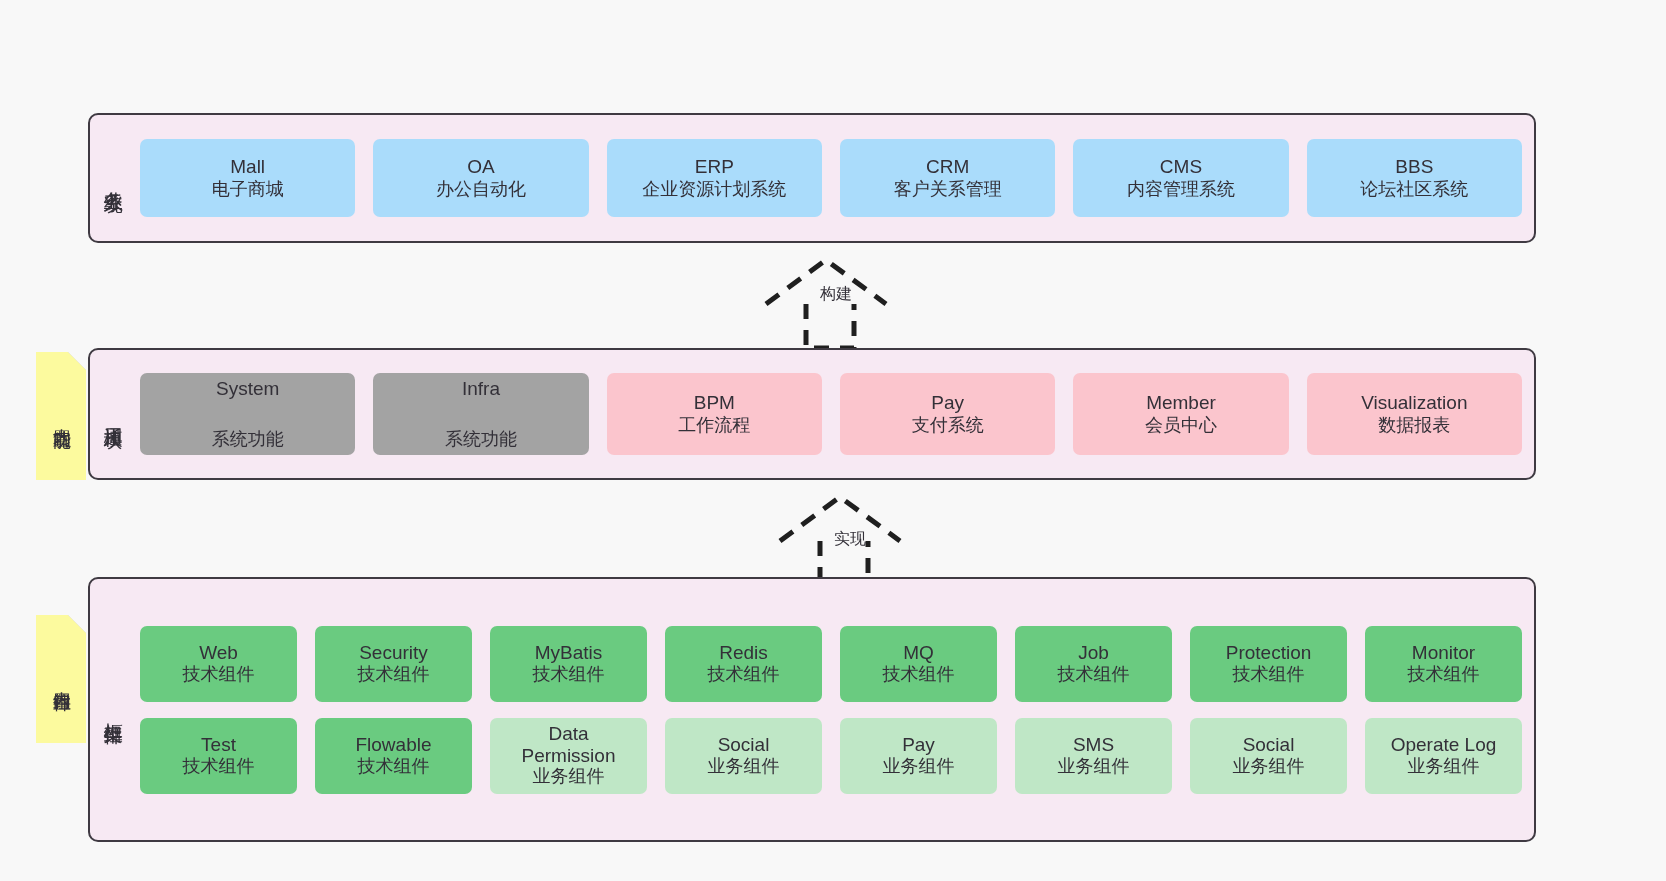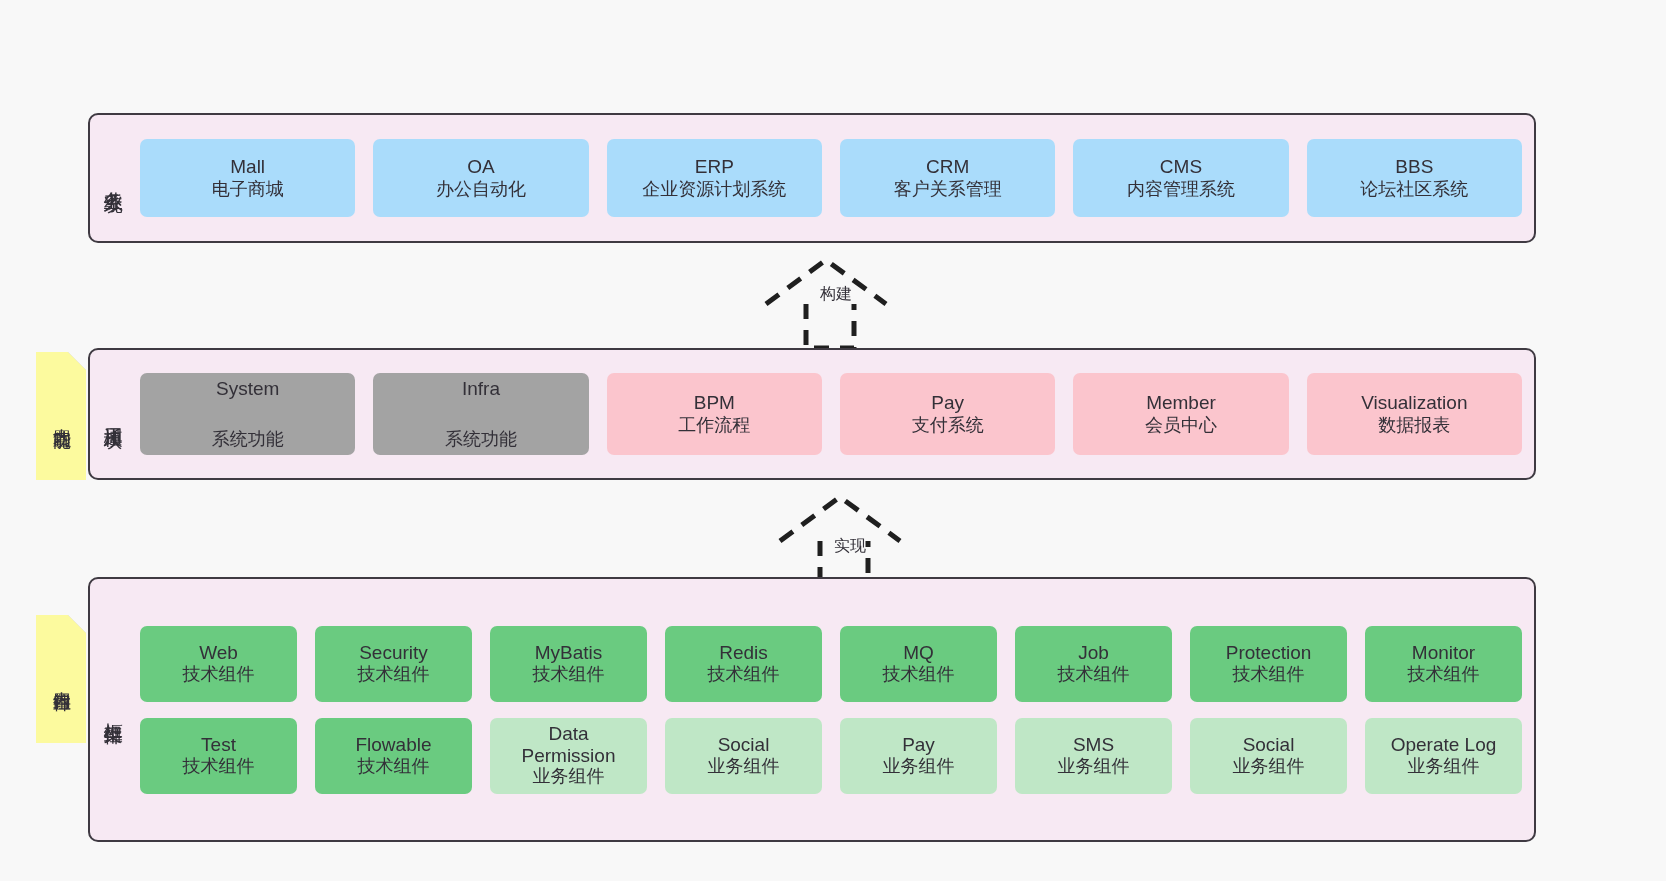--- a/index.html
+++ b/index.html
@@ -205,21 +205,21 @@
         </div>
       </div>
     </div>
   </div>
 
   <div class="connector" style="left:772px; top:495px; width:160px; height:92px;">
     <svg width="160" height="92" viewBox="0 0 160 92">
       <path d="M8 46 L68 2 L128 46" fill="none" stroke="#1f1f1f" stroke-width="5" stroke-dasharray="16 11" stroke-linecap="butt"></path>
       <path d="M48 46 L48 90 L96 90 L96 46" fill="none" stroke="#1f1f1f" stroke-width="5" stroke-dasharray="15 11" stroke-linecap="butt"></path>
     </svg>
-    <div class="connector-label" style="left:62px; top:41px;">实现</div>
+    <div class="connector-label" style="left:62px; top:34px;">实现</div>
   </div>
 
   <div class="note" style="left:36px; top:615px; width:50px; height:128px;">
     <div class="note-fold"></div>
     <span>内置组件</span>
   </div>
   <div class="layer" id="layer-framework" style="left:88px; top:577px; width:1448px; height:265px;">
     <div class="layer-title">框架组件</div>
     <div class="layer-body">
 

